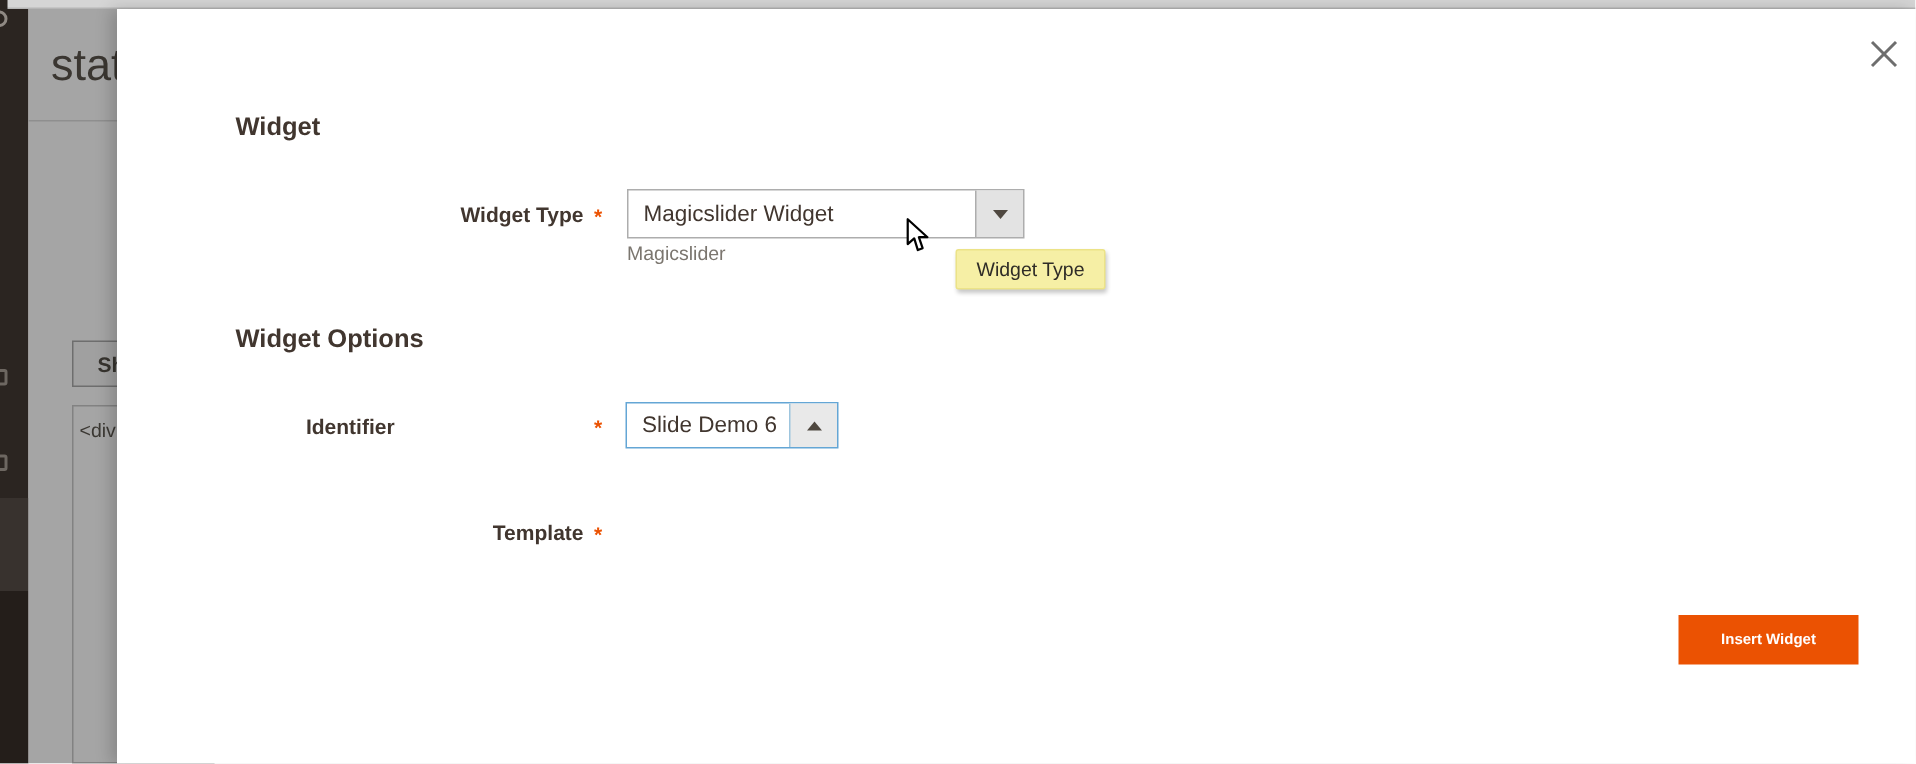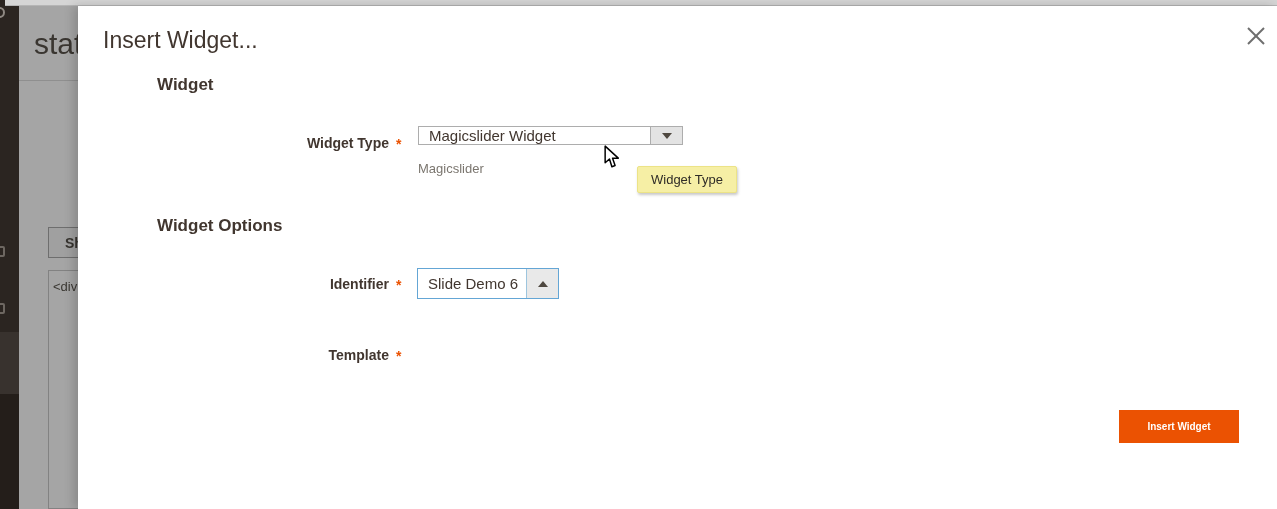--- a/index.html
+++ b/index.html
@@ -40,38 +40,38 @@
     background:#fff; z-index:10; box-shadow:-4px 0 10px rgba(0,0,0,0.18); }
   .modal-title { position:absolute; left:25px; top:21px; font-size:23px; color:#41362f; }
   .close-btn { position:absolute; top:19px; right:10px; width:22px; height:22px; cursor:pointer; }
   .sec-heading { position:absolute; left:55px; font-size:17px; font-weight:bold; color:#41362f;margin-left:24px; }
   .sec-heading.h1 { top:69px; }
   .sec-heading.h2 { top:210px; }
 
   .field-label { position:absolute; left:0; width:311px; text-align:right;
     font-size:14px; font-weight:bold; color:#41362f; }
   .fl-wt  { top:129px; }
-  .fl-id  { top:270px; }
+  .fl-id  { top:270px;text-align:center; }
   .fl-tpl { top:341px; }
   .req { position:absolute; left:318px; font-size:14px; font-weight:bold; color:#eb5202; }
   .req-wt  { top:130px; }
   .req-id  { top:271px; }
   .req-tpl { top:342px; }
 
   .select { position:absolute; background:#fff; border:1px solid #adadad; cursor:pointer; }
   .select .val { position:absolute; left:10px; top:0; bottom:0; display:flex;
     align-items:center; font-size:15px; color:#41362f; white-space:nowrap; }
   .arrow-btn { position:absolute; top:0; right:0; bottom:0; width:32px;
     background:#e3e3e3; border-left:1px solid #adadad; display:flex;
     align-items:center; justify-content:center; cursor:pointer; }
   .tri-down { width:0; height:0; border-left:5px solid transparent;
     border-right:5px solid transparent; border-top:6px solid #4f4840; }
   .tri-up { width:0; height:0; border-left:5px solid transparent;
     border-right:5px solid transparent; border-bottom:6px solid #4f4840; }
-  .sel-wt  { left:340px; top:120px; width:265px; height:19px; }
+  .sel-wt  { left:340px; top:120px; width:265px; height:33px; }
   .sel-id  { left:339px; top:262px; width:142px; height:31px; border:1px solid #64a6d5; }
   .sel-id .arrow-btn { background:#e9e9e9; border-left:1px solid #9dc5de; }
   .sel-tpl { left:339px; top:333px; width:104px; height:31px; }
 
   .helper { position:absolute; left:340px; top:155px; font-size:13px; color:#7b766f; }
 
   .tooltip { position:absolute; left:559px; top:160px; height:27px; padding:0 13px;
     background:#f6efa5; border:1px solid #ece387; border-radius:2px;
     box-shadow:1px 2px 3px rgba(0,0,0,0.22); display:flex; align-items:center;
     font-size:13px; color:#2f2c27; white-space:nowrap; }
@@ -103,21 +103,20 @@
     <div class="page-title">stat</div>
     <div class="page-rule"></div>
     <button class="bg-btn">Sh</button>
     <div class="bg-textarea">
       <span>&lt;div</span>
     </div>
   </div>
 
   <div class="modal">
 
-    <div class="modal-title">Insert Widget...</div>
 
     <div class="close-btn">
       <svg width="22" height="22" viewBox="0 0 22 22">
         <line x1="3" y1="3" x2="19" y2="19" stroke="#6e6e6e" stroke-width="2"></line>
         <line x1="19" y1="3" x2="3" y2="19" stroke="#6e6e6e" stroke-width="2"></line>
       </svg>
     </div>
 
     <div class="sec-heading h1">Widget</div>
 

